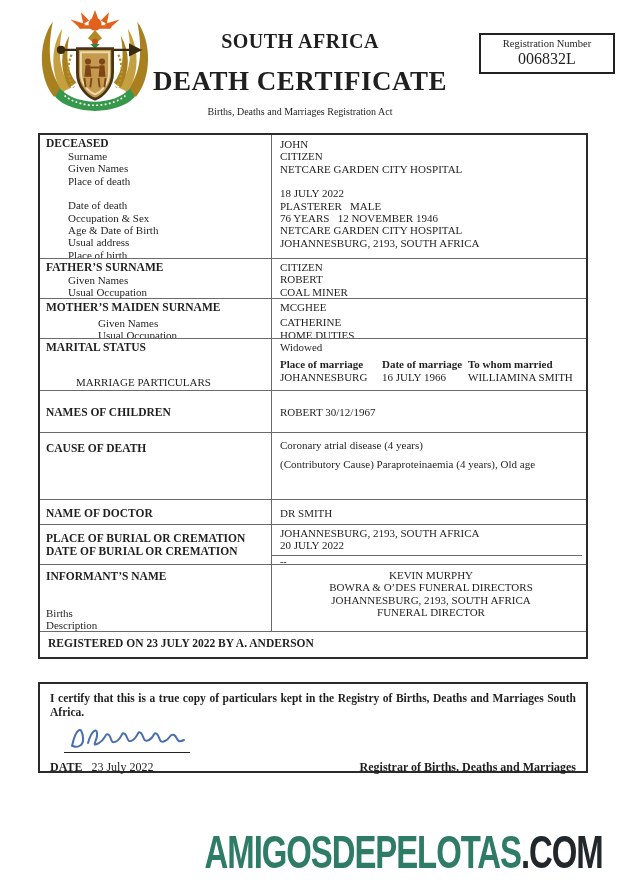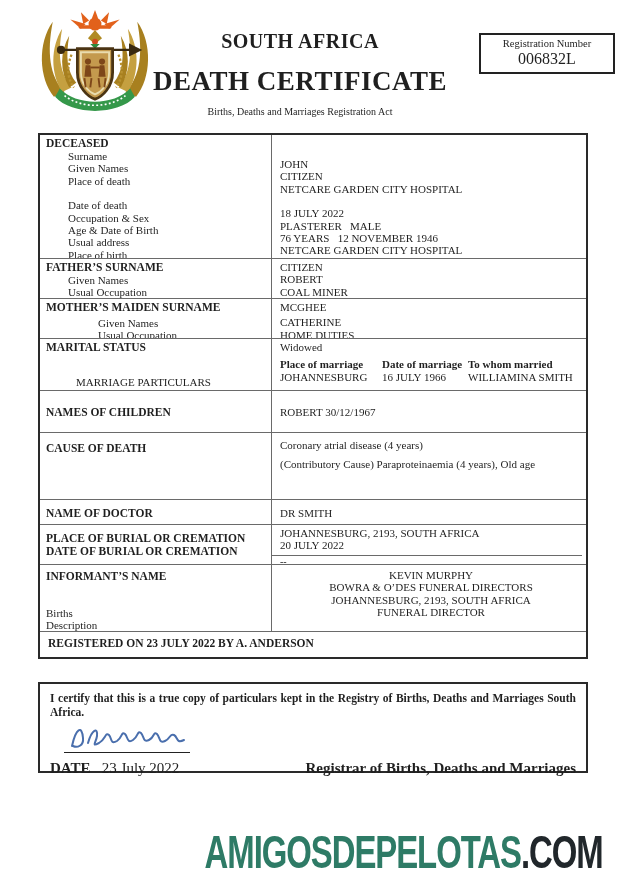--- a/index.html
+++ b/index.html
@@ -32,35 +32,35 @@
   .h-deceased{height:123px;}
   .h-father{height:40px;}
   .h-mother{height:40px;}
   .h-marital{height:52px;}
   .h-children{height:42px;}
   .h-cause{height:67px;}
   .h-doctor{height:25px;}
   .h-burial{height:40px;}
   .h-informant{height:67px;}
   .h-registered{height:26px;}
-  .v-pad-top{padding-top:23px;}
+  .v-pad-top{padding-top:3px;}
   .center-v{display:flex;align-items:center;}
   .marr-grid{display:grid;grid-template-columns:102px 86px 1fr;margin-top:5px;}
   .marr-head{font-weight:bold;font-size:11px;line-height:12.4px;}
   .cause-note{font-style:italic;font-size:9px;line-height:10.5px;text-align:center;margin-top:15px;padding:0 6px;}
   .cause-line2{margin-top:7px;}
   .burial-extra{border-top:1px solid #6a6a6a;margin-top:3px;margin-left:-8px;padding-left:8px;font-size:10px;line-height:11px;}
   .informant-sub{margin-top:24px;}
   .registered-cell{width:100%;padding:5px 8px 0;font-weight:bold;font-size:11.5px;}
   
   #cert-box{left:38px;top:682px;width:550px;height:91px;border:2px solid #2a2a2a;box-sizing:border-box;padding:7px 10px 0;}
   .certify{font-weight:bold;font-size:11.5px;line-height:14px;text-align:justify;}
   .sig-wrap{margin:1px 0 0 14px;width:150px;}
   .sig-line{width:126px;border-bottom:1.5px solid #222;margin:-4px 0 0 0;}
-  .cert-bottom{display:flex;justify-content:space-between;margin-top:7px;font-size:15px;}
+  .cert-bottom{display:flex;justify-content:space-between;margin-top:7px;font-size:12px;}
   .date-label{font-weight:bold;}
   .registrar{font-weight:bold;}
   
   #watermark{right:22px;top:824px;font-family:"Liberation Sans","DejaVu Sans",sans-serif;
     font-weight:bold;font-size:47px;letter-spacing:-1.5px;transform:scaleX(.70);
     transform-origin:right center;white-space:nowrap;}
 </style>
 </head>
 <body>
 

